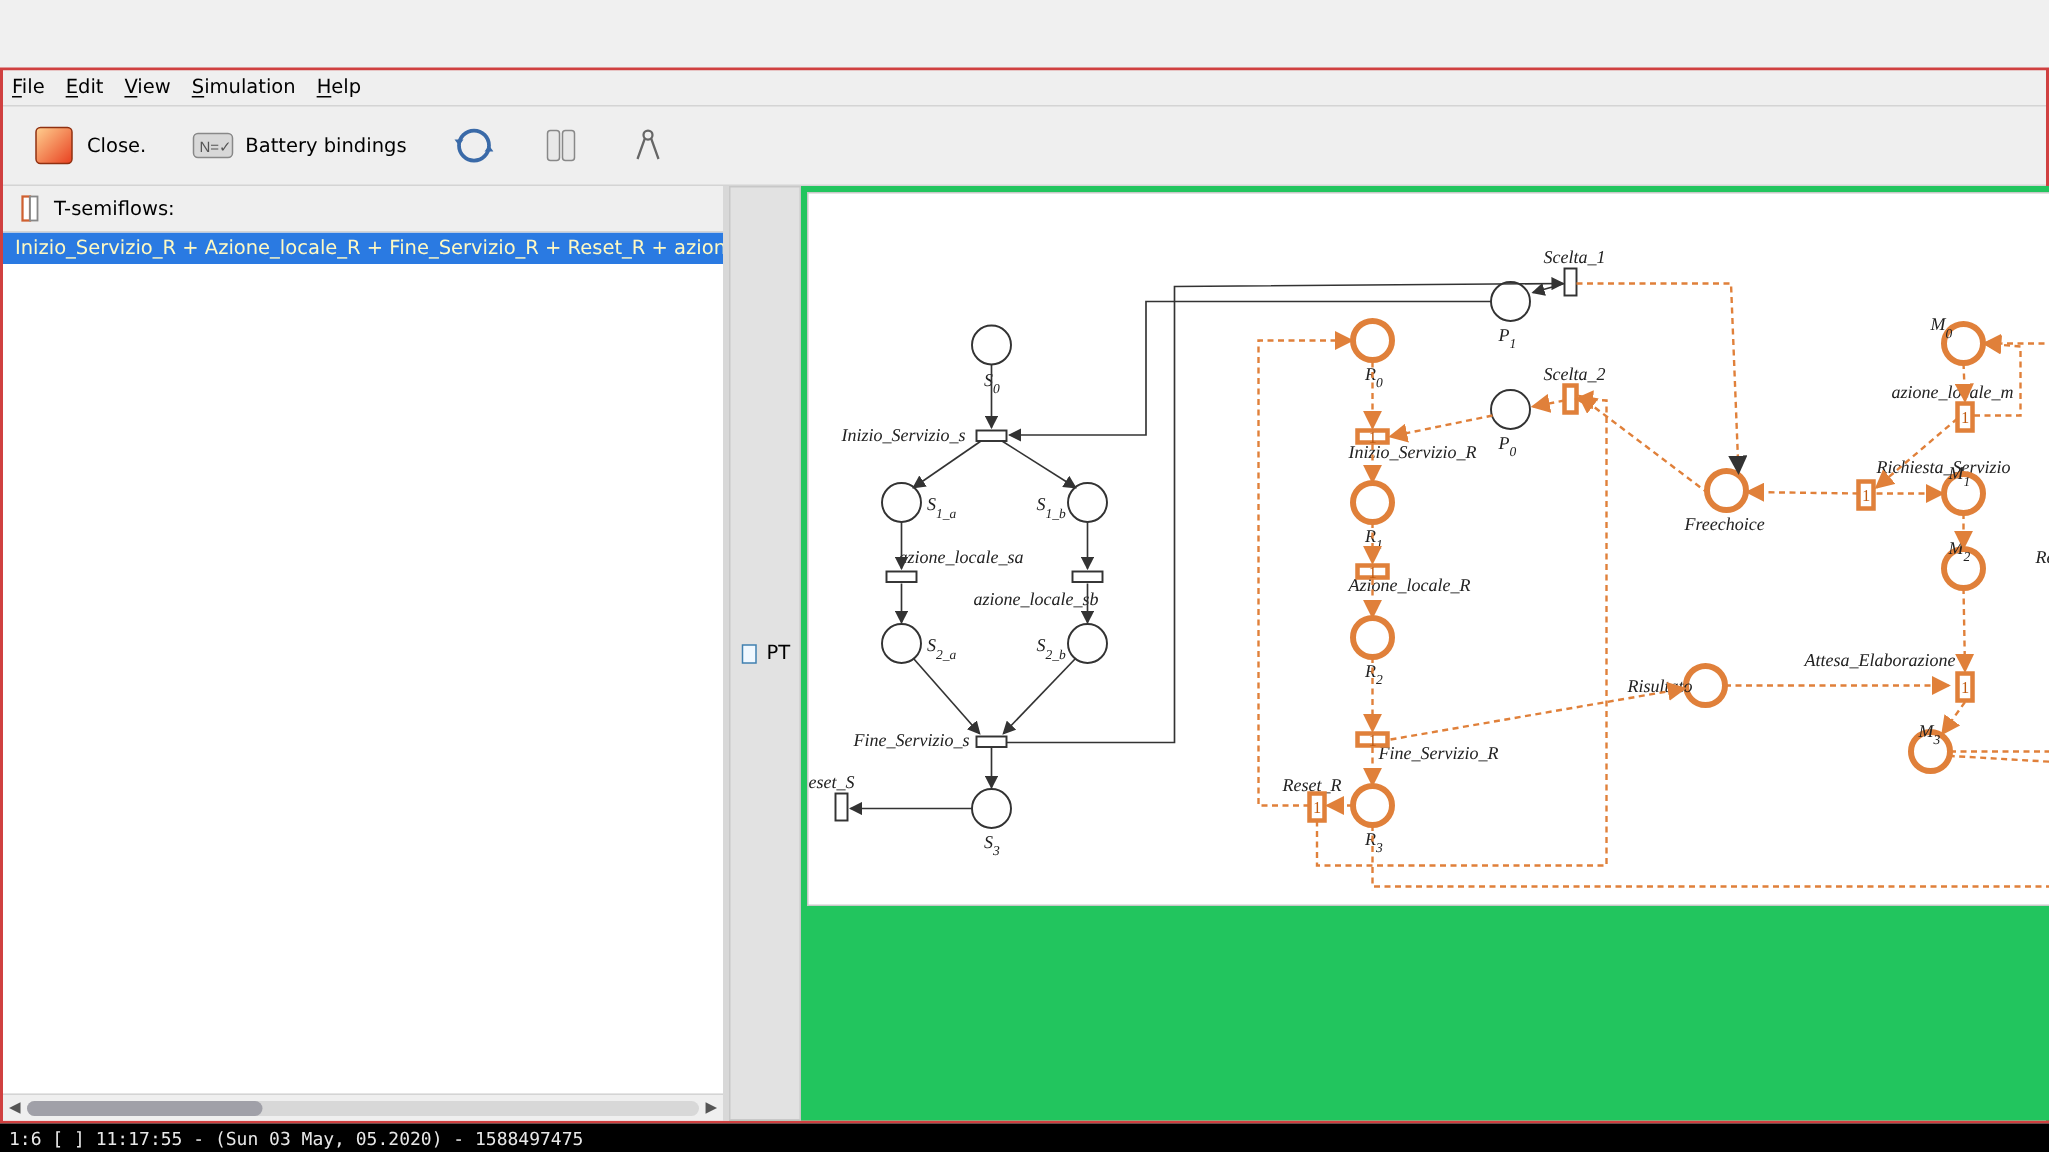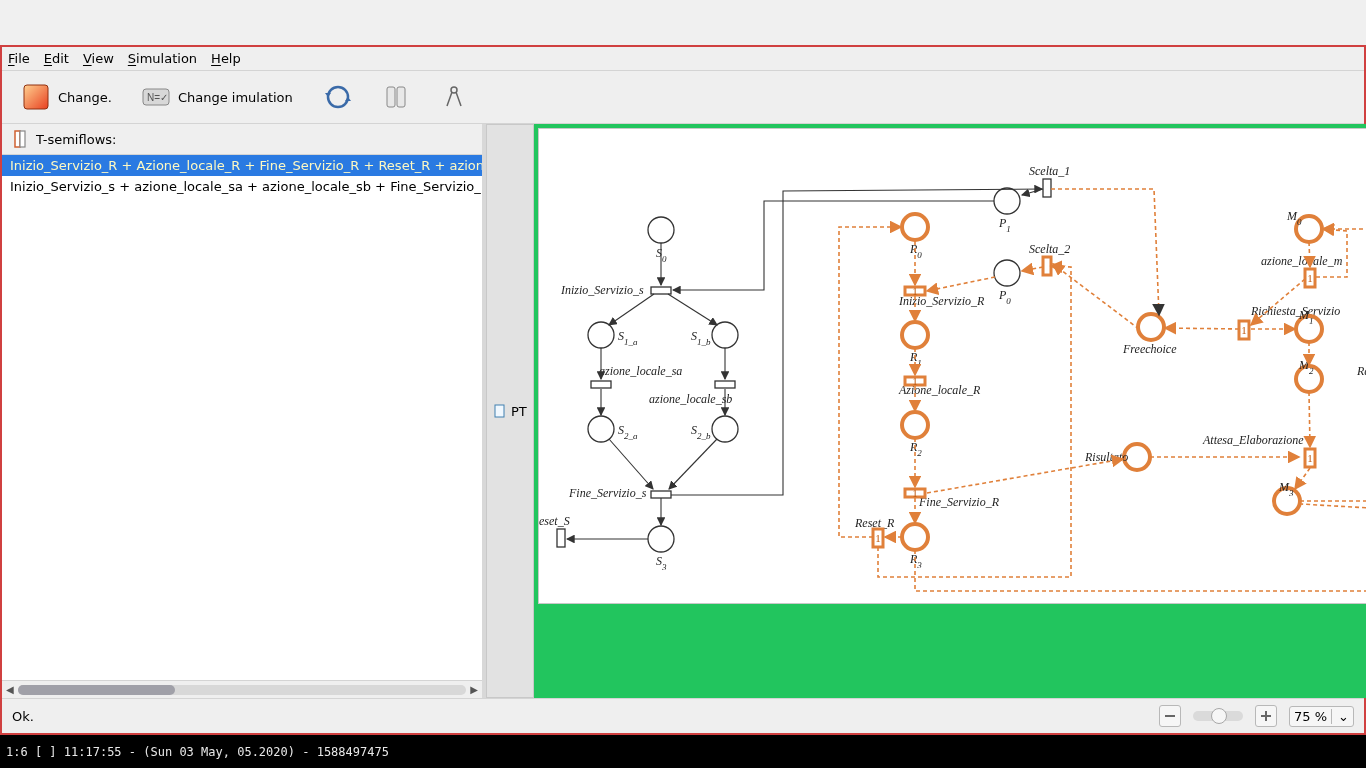--- a/index.html
+++ b/index.html
@@ -78,21 +78,21 @@
 .statusbar {
   display: flex; align-items: center; justify-content: space-between;
   padding: 6px 10px; background: #efefef; border-top: 1px solid #d4d4d4;
 }
 .zoomctrl { display: flex; align-items: center; gap: 12px; }
 .zbtn { width: 22px; height: 22px; border: 1px solid #b8b8b8; border-radius: 3px; background: #f6f6f6; display: flex; align-items: center; justify-content: center; font-size: 12px; }
 .zslider { width: 50px; height: 10px; background: #dadada; border-radius: 5px; position: relative; }
 .zslider .knob { position: absolute; top: -3px; left: 18px; width: 16px; height: 16px; background: #f6f6f6; border: 1px solid #a8a8a8; border-radius: 8px; }
 .zselect { border: 1px solid #b8b8b8; border-radius: 3px; background: #f6f6f6; padding: 2px 4px; display: flex; align-items: center; gap: 4px; }
 .deskbar {
-  height: 33px; background: #000; color: #e8e8e8; font-family: monospace;
+  height: 19px; background: #000; color: #e8e8e8; font-family: monospace;
   font-size: 12px; display: flex; align-items: center; padding: 0 6px; gap: 0;
   white-space: nowrap;
 }
 .deskbar .dbleft { color: #e8e8e8; }
 .deskbar .dbmid { margin-left: auto; margin-right: auto; }
 .arrow { font-size: 10px; color: #555; }
 svg { display: block; }
 .place { fill: #fff; stroke: #333; stroke-width: 1.3; }
 .place.hl { stroke: #e0803a; stroke-width: 4; }
 .trans { fill: #fff; stroke: #333; stroke-width: 1.3; }
@@ -124,30 +124,30 @@
         <svg width="28" height="28">
             <defs>
               <linearGradient id="g1" x1="0" y1="0" x2="1" y2="1">
                 <stop offset="0" stop-color="#ffd090"></stop>
                 <stop offset="1" stop-color="#e84020"></stop>
               </linearGradient>
             </defs>
             <rect x="2" y="2" width="24" height="24" rx="3" fill="url(#g1)" stroke="#903010"></rect>
           </svg>
       </span>
-      <span>Change.</span>
+      <span>Close.</span>
     </div>
     <div class="tbtn">
       <span class="iconbox">
         <svg width="28" height="22">
             <rect x="1" y="3" width="26" height="16" rx="3" fill="#d8d8d8" stroke="#888"></rect>
             <text x="5" y="15" font-size="10" fill="#555" font-family="sans-serif">N=✓</text>
           </svg>
       </span>
-      <span>Change imulation</span>
+      <span>Battery bindings</span>
     </div>
     <div class="tbtn">
       <span class="iconbox">
         <svg width="30" height="30">
             <circle cx="15" cy="15" r="10" fill="none" stroke="#3a6aa8" stroke-width="2.5"></circle>
             <path d="M 5 15 l -3 -4 l 6 0 z" fill="#3a6aa8"></path>
             <path d="M 25 15 l 3 4 l -6 0 z" fill="#3a6aa8"></path>
           </svg>
       </span>
     </div>
@@ -176,21 +176,20 @@
         <span class="iconbox" style="width:22px;height:22px">
           <svg width="22" height="22">
               <rect x="7" y="3" width="5" height="16" fill="#fff" stroke="#d06030" stroke-width="1.5"></rect>
               <rect x="12" y="3" width="5" height="16" fill="#fff" stroke="#888" stroke-width="1.2"></rect>
             </svg>
         </span>
         <span>T-semiflows:</span>
       </div>
       <div class="sflist">
         <div class="sfitem selected">Inizio_Servizio_R + Azione_locale_R + Fine_Servizio_R + Reset_R + azion</div>
-        <div class="sfitem">Inizio_Servizio_s + azione_locale_sa + azione_locale_sb + Fine_Servizio_</div>
       </div>
       <div class="lhscroll">
         <span class="arrow">◀</span>
         <div class="track">
             <div class="thumb"></div>
           </div>
         <span class="arrow">▶</span>
       </div>
     </div>
 
@@ -342,40 +341,17 @@
           <span class="arrow">◀</span>
           <div class="track">
               <div class="thumb"></div>
             </div>
           <span class="arrow">▶</span>
         </div>
       </div>
     </div>
   </div>
 
-  <div class="statusbar">
-    <span>Ok.</span>
-    <div class="zoomctrl">
-      <div class="zbtn">
-        <svg width="12" height="12">
-            <rect x="1" y="5" width="10" height="2" fill="#666"></rect>
-          </svg>
-      </div>
-      <div class="zslider">
-          <div class="knob"></div>
-        </div>
-      <div class="zbtn">
-        <svg width="12" height="12">
-            <rect x="1" y="5" width="10" height="2" fill="#666"></rect>
-            <rect x="5" y="1" width="2" height="10" fill="#666"></rect>
-          </svg>
-      </div>
-      <div class="zselect">
-        <span>75 %</span>
-        <span style="border-left:1px solid #b8b8b8; padding-left:6px">⌄</span>
-      </div>
-    </div>
-  </div>
 </div>
 
 <div class="deskbar">
   <span class="dbleft">1:6 [ ]    11:17:55 - (Sun 03 May, 05.2020) - 1588497475</span>
 </div>
 
 </body></html>

